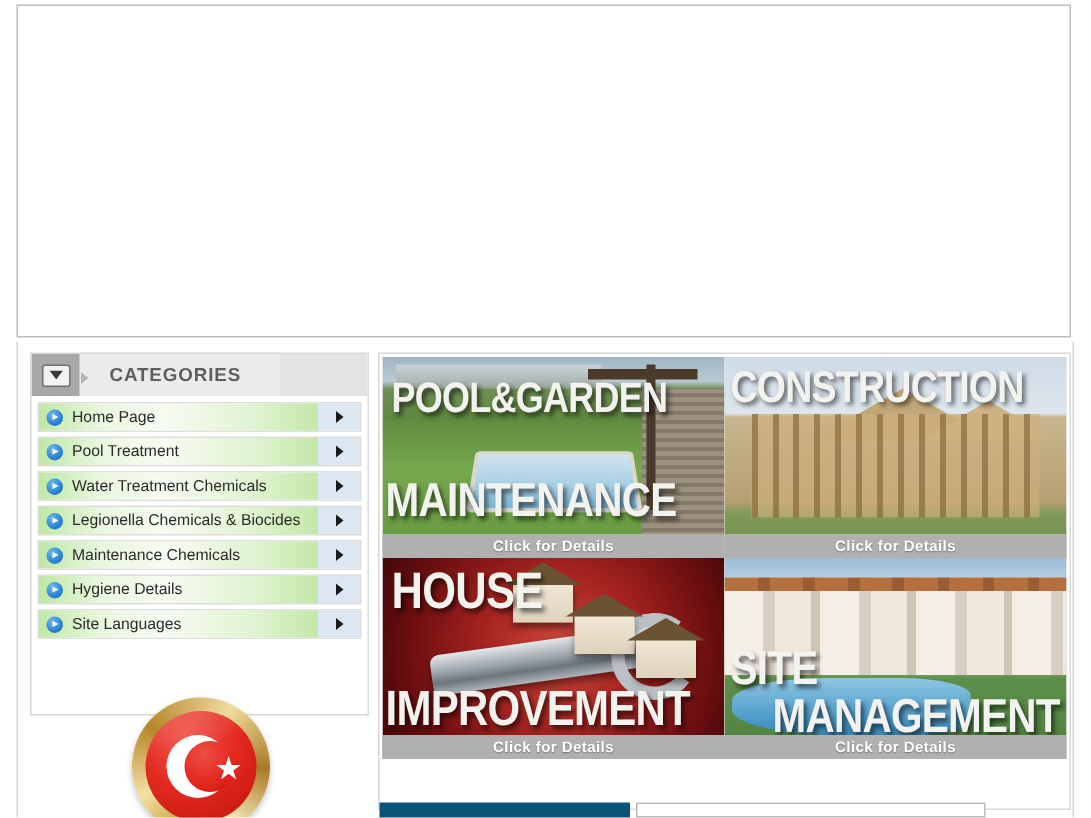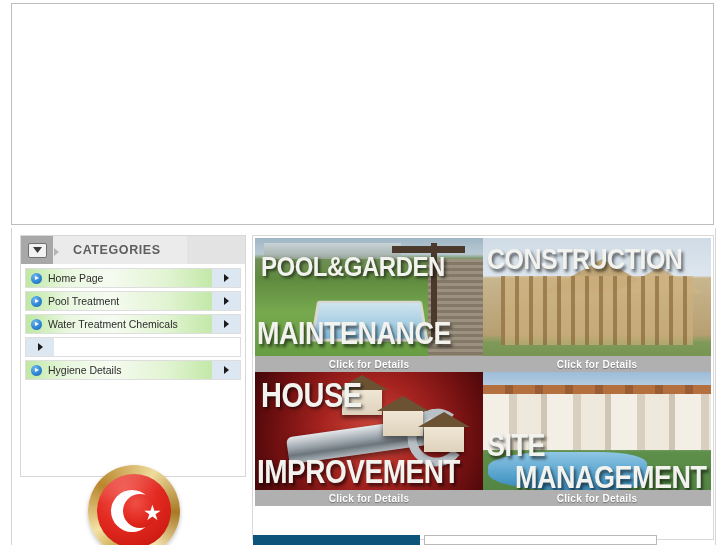--- a/index.html
+++ b/index.html
@@ -454,32 +454,50 @@
 
       <div class="cat-item">
         <div class="cat-main">
           <span class="bullet"></span>
           <span class="cat-label">Water Treatment Chemicals</span>
         </div>
         <div class="cat-arrow"></div>
       </div>
 
       <div class="cat-item">
-        <div class="cat-arrow"></div>
-      </div>
-
+        <div class="cat-main">
+          <span class="bullet"></span>
+          <span class="cat-label">Legionella Chemicals &amp; Biocides</span>
+        </div>
+        <div class="cat-arrow"></div>
+      </div>
+
+      <div class="cat-item">
+        <div class="cat-main">
+          <span class="bullet"></span>
+          <span class="cat-label">Maintenance Chemicals</span>
+        </div>
+        <div class="cat-arrow"></div>
+      </div>
 
       <div class="cat-item">
         <div class="cat-main">
           <span class="bullet"></span>
           <span class="cat-label">Hygiene Details</span>
         </div>
         <div class="cat-arrow"></div>
       </div>
 
+      <div class="cat-item">
+        <div class="cat-main">
+          <span class="bullet"></span>
+          <span class="cat-label">Site Languages</span>
+        </div>
+        <div class="cat-arrow"></div>
+      </div>
 
     </div>
   </div>
 
   <div class="flag-wrap">
     <div class="flag-ring"></div>
     <div class="flag-face">
       <div class="crescent"></div>
       <div class="star">★</div>
     </div>

